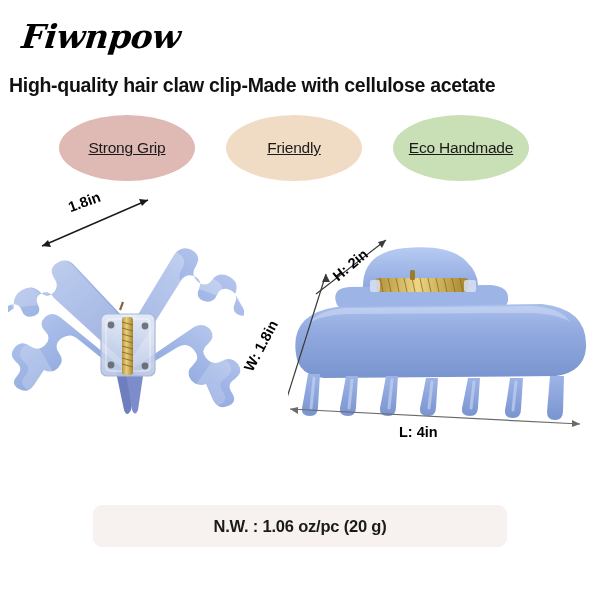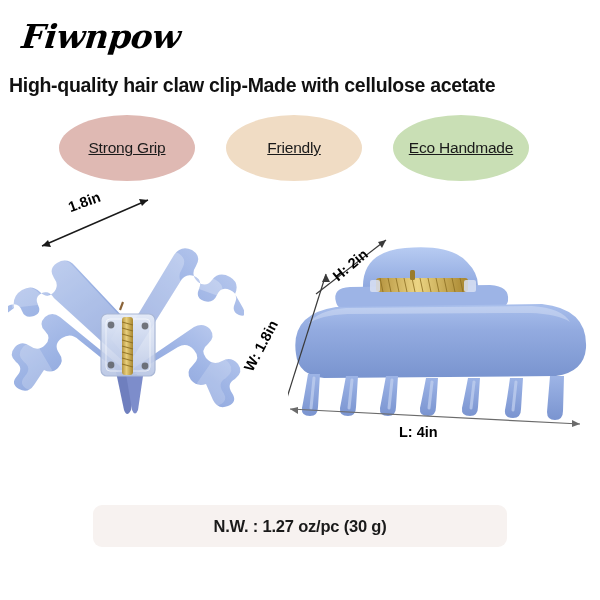--- a/index.html
+++ b/index.html
@@ -340,16 +340,16 @@
 
   <div class="dim-label dim-1-8-left">1.8in</div>
 
   <div class="dim-label dim-w">W: 1.8in</div>
 
   <div class="dim-label dim-h">H: 2in</div>
 
   <div class="dim-label dim-l">L: 4in</div>
 
   <div class="nw-banner">
-    <span>N.W. : 1.27 oz/pc (30 g)</span>
+    <span>N.W. : 1.06 oz/pc (20 g)</span>
   </div>
 
 </div>
 
 </body></html>

